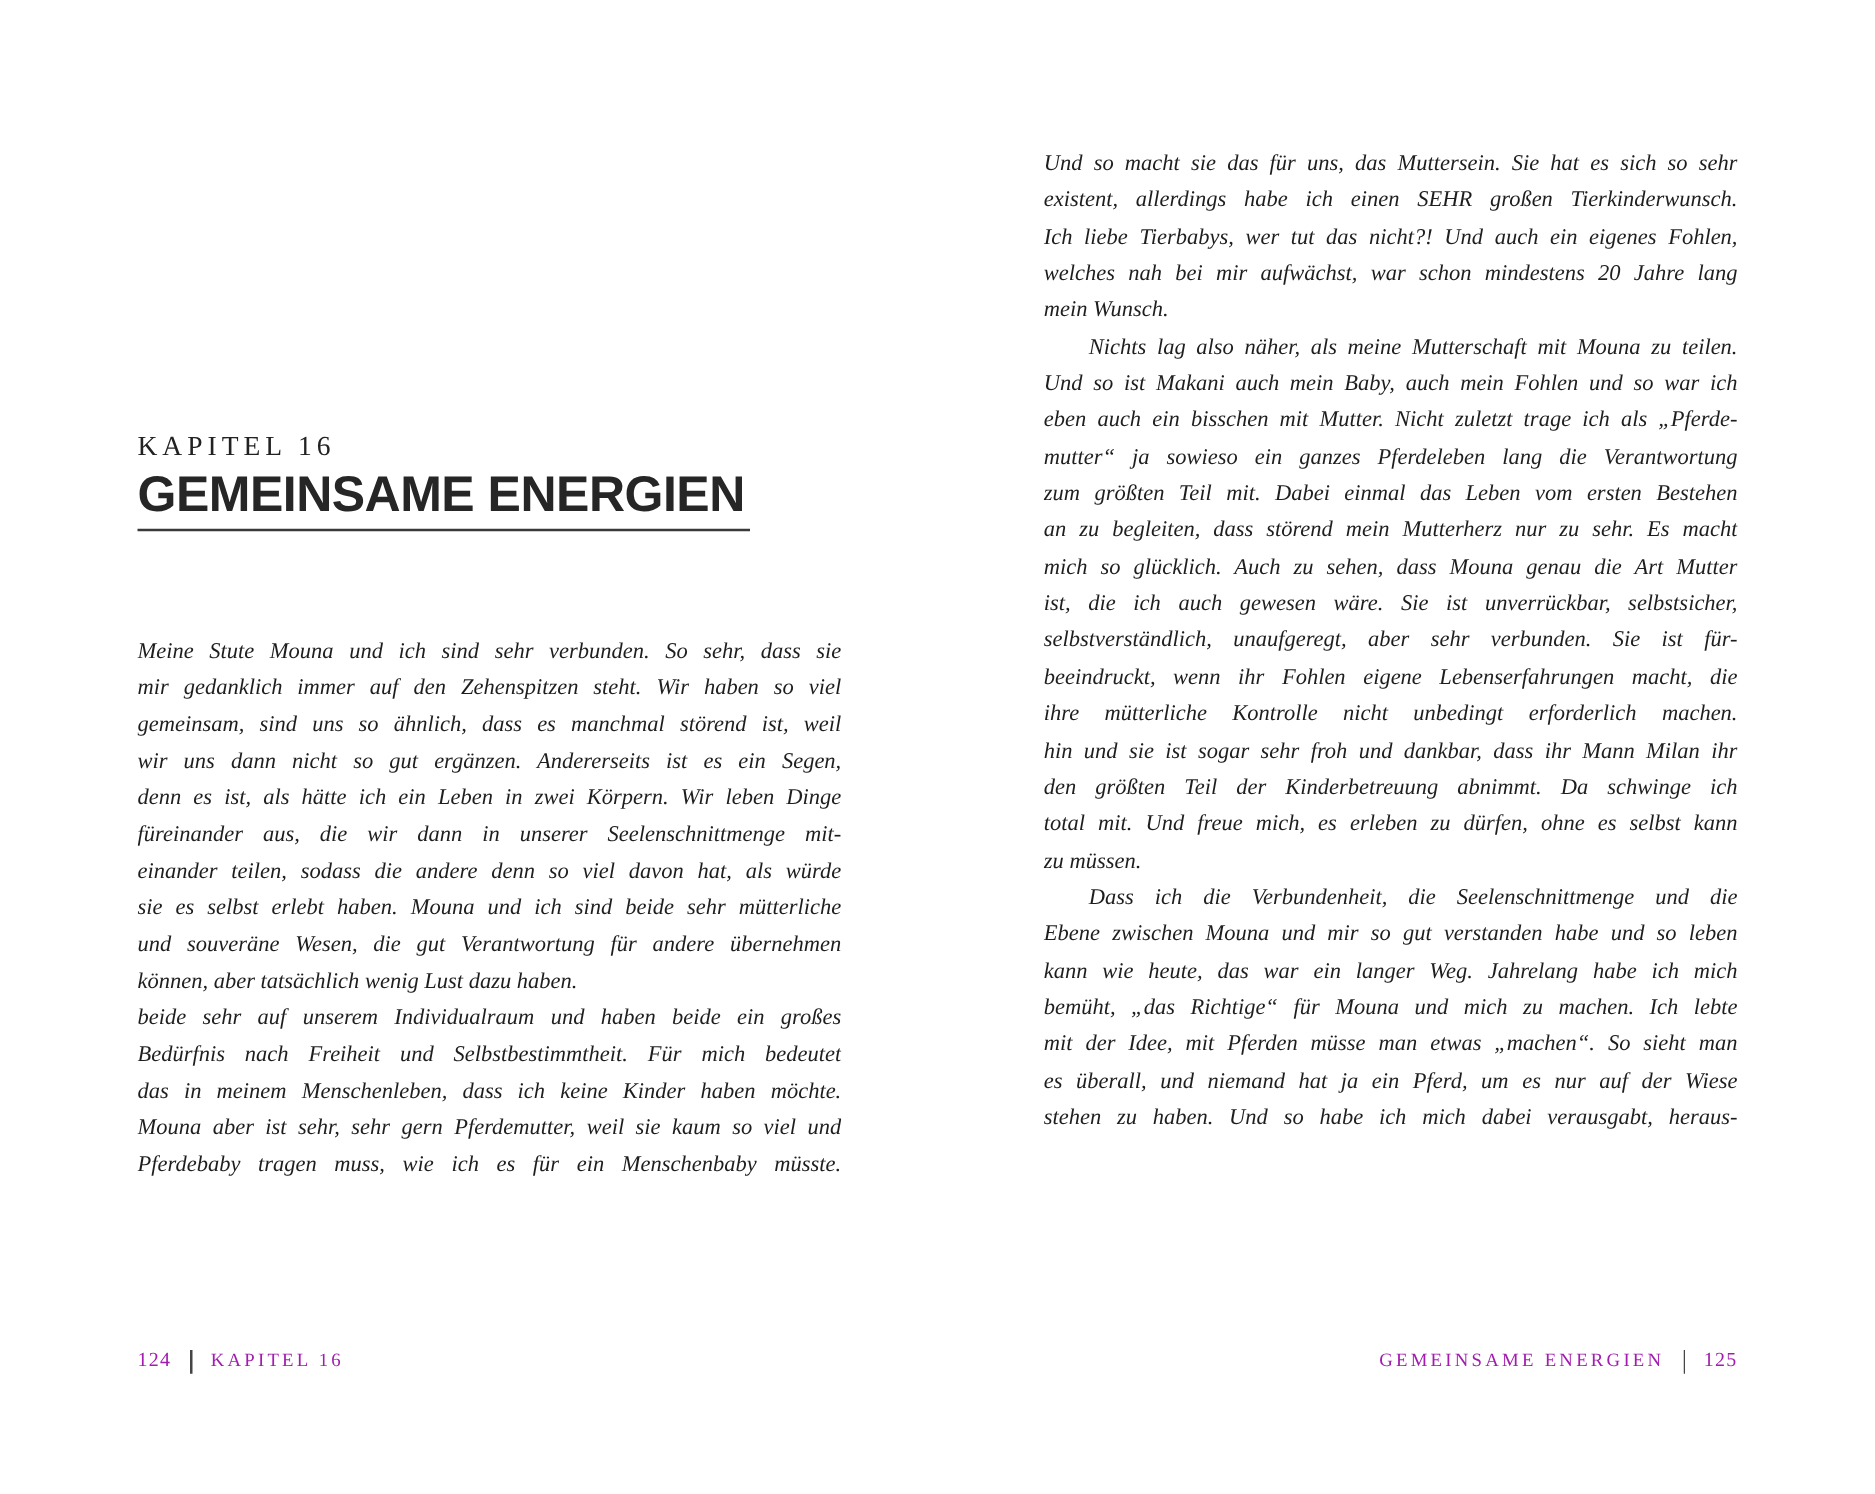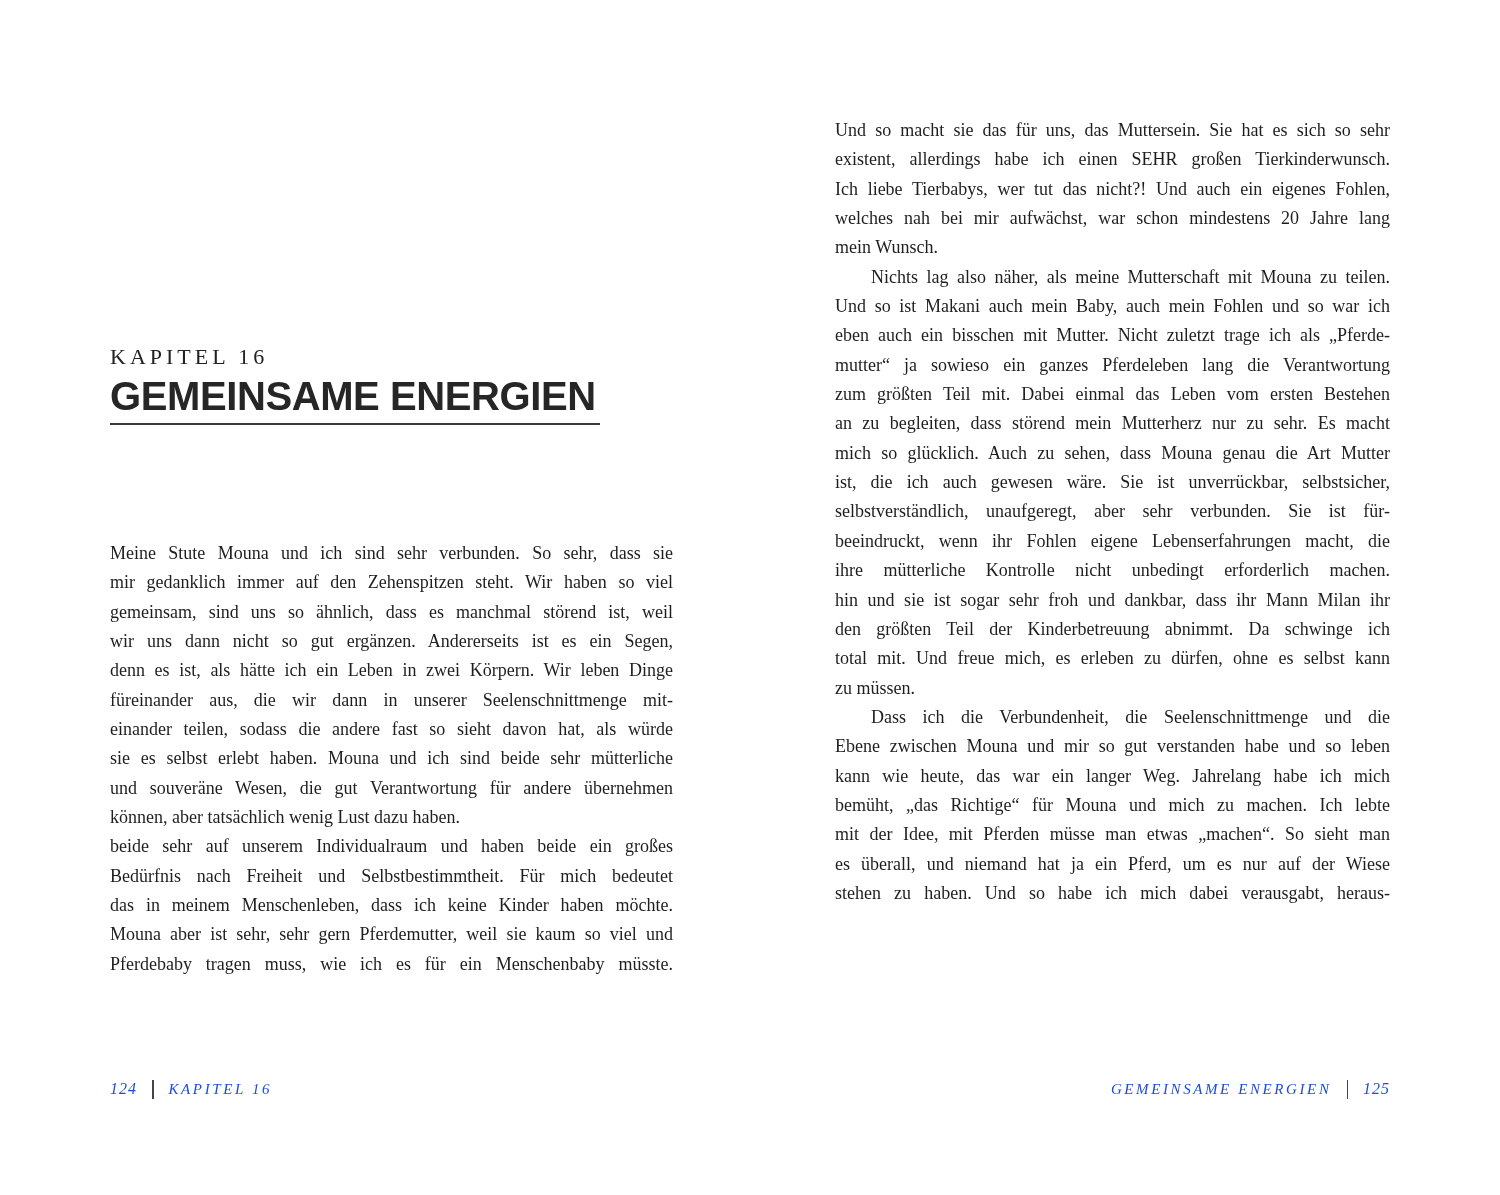--- a/index.html
+++ b/index.html
@@ -27,40 +27,39 @@
     color: #262626;
     letter-spacing: -0.4px;
     white-space: nowrap;
   }
   .title-rule {
     width: 490px; height: 2px;
     background: #3a3a3a;
     margin-top: 7px;
   }
 
-  .body-block { position: absolute; left: 0; width: 100%; }
-  .page-left  .body-block { top: 539px; }
+  .body-block { position: absolute; left: 0; width: 100%; font-style: italic; }
+  .page-left  .body-block { top: 506px; }
   .page-right .body-block { top: 116px; }
 
   .line {
     font-size: 18px;
     line-height: 29.35px; height: 29.35px;
     color: #1e1e1e;
     text-align: justify;
     text-align-last: justify;
     overflow: hidden;
   }
   .line.end    { text-align-last: left; }
   .line.indent { text-indent: 36px; }
 
   .footer {
     position: absolute; top: 1078px;
     display: flex; align-items: center; gap: 15px;
-    color: #1d4ed8;
-    font-style: italic;
+    color: #a21caf;
   }
   .footer-left  { left: 0; }
   .footer-right { right: 0; }
   .folio   { font-size: 16px; letter-spacing: 1px; line-height: 22px; }
   .running { font-size: 15px; letter-spacing: 2.6px; line-height: 22px; }
   .rule {
     display: inline-block;
     width: 1.5px; height: 19px;
     background: #454545;
   }
@@ -77,21 +76,21 @@
       <div class="title-rule"></div>
     </header>
 
     <div class="body-block">
         <div class="line">Meine Stute Mouna und ich sind sehr verbunden. So sehr, dass sie</div>
         <div class="line">mir gedanklich immer auf den Zehenspitzen steht. Wir haben so viel</div>
         <div class="line">gemeinsam, sind uns so ähnlich, dass es manchmal störend ist, weil</div>
         <div class="line">wir uns dann nicht so gut ergänzen. Andererseits ist es ein Segen,</div>
         <div class="line">denn es ist, als hätte ich ein Leben in zwei Körpern. Wir leben Dinge</div>
         <div class="line">füreinander aus, die wir dann in unserer Seelenschnittmenge mit-</div>
-        <div class="line">einander teilen, sodass die andere fast so sieht davon hat, als würde</div>
+        <div class="line">einander teilen, sodass die andere denn so viel davon hat, als würde</div>
         <div class="line">sie es selbst erlebt haben. Mouna und ich sind beide sehr mütterliche</div>
         <div class="line">und souveräne Wesen, die gut Verantwortung für andere übernehmen</div>
         <div class="line end">können, aber tatsächlich wenig Lust dazu haben.</div>
         <div class="line">beide sehr auf unserem Individualraum und haben beide ein großes</div>
         <div class="line">Bedürfnis nach Freiheit und Selbstbestimmtheit. Für mich bedeutet</div>
         <div class="line">das in meinem Menschenleben, dass ich keine Kinder haben möchte.</div>
         <div class="line">Mouna aber ist sehr, sehr gern Pferdemutter, weil sie kaum so viel und</div>
         <div class="line">Pferdebaby tragen muss, wie ich es für ein Menschenbaby müsste.</div>
       </div>
 

